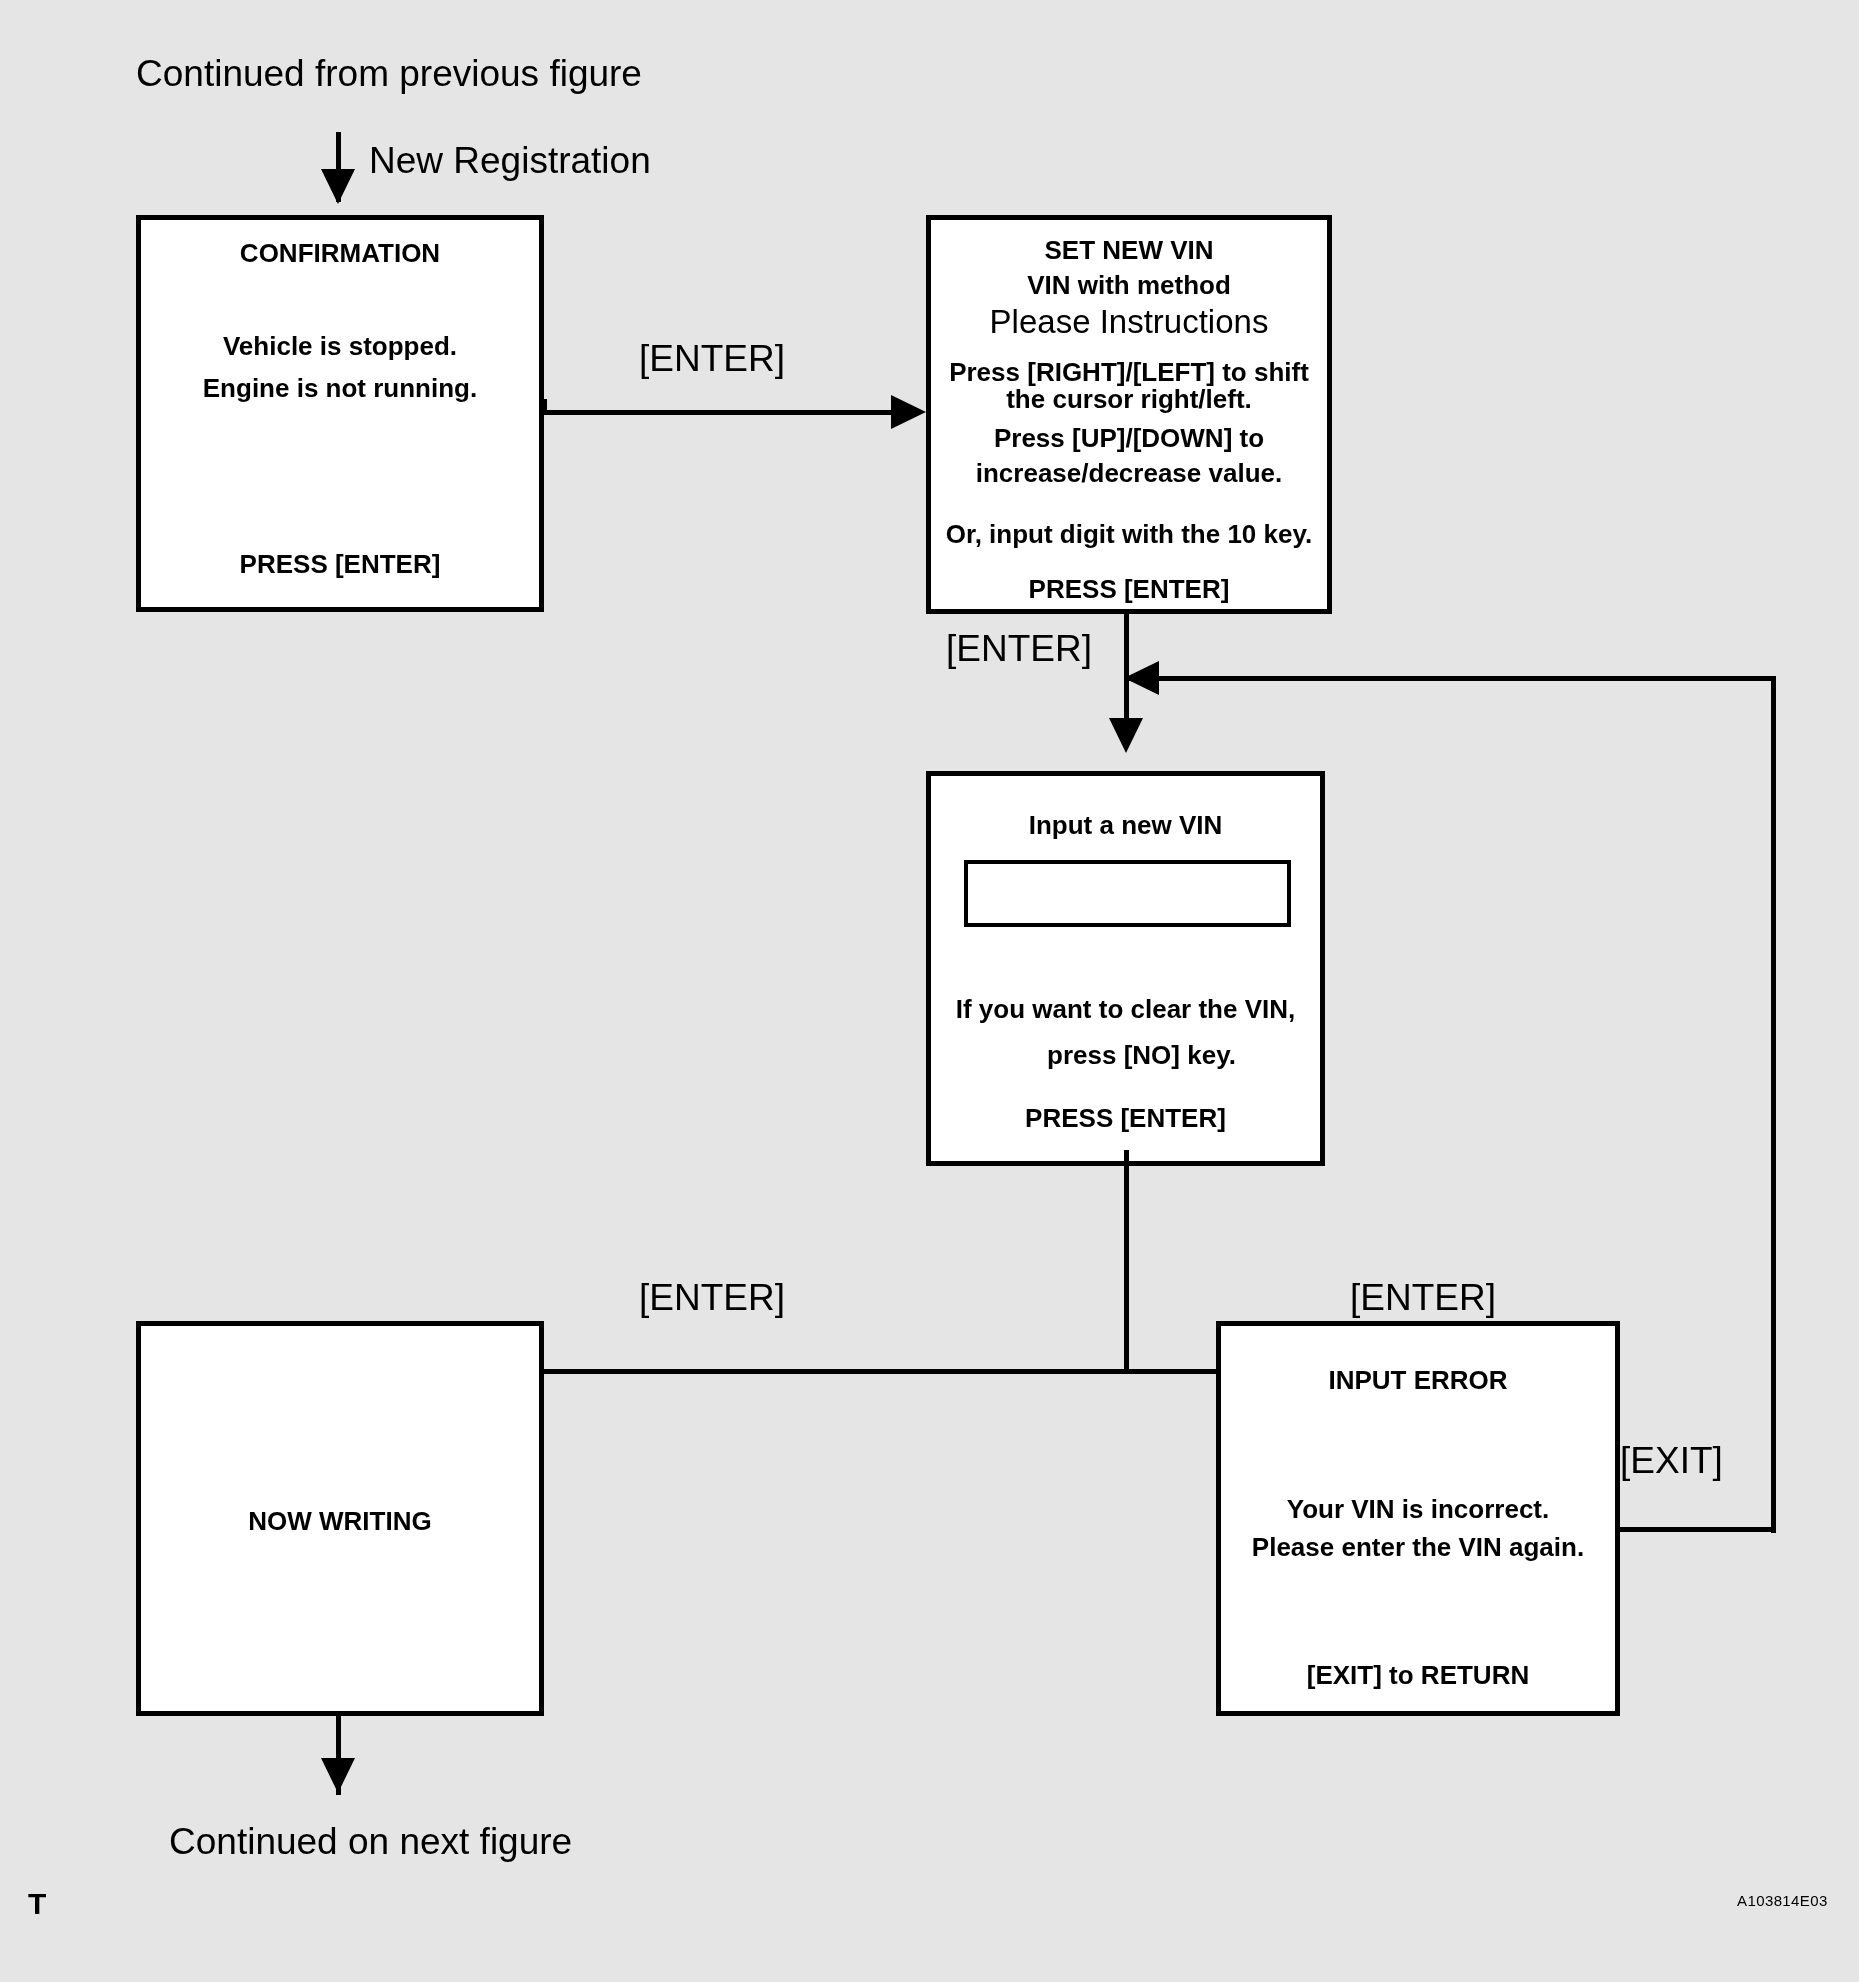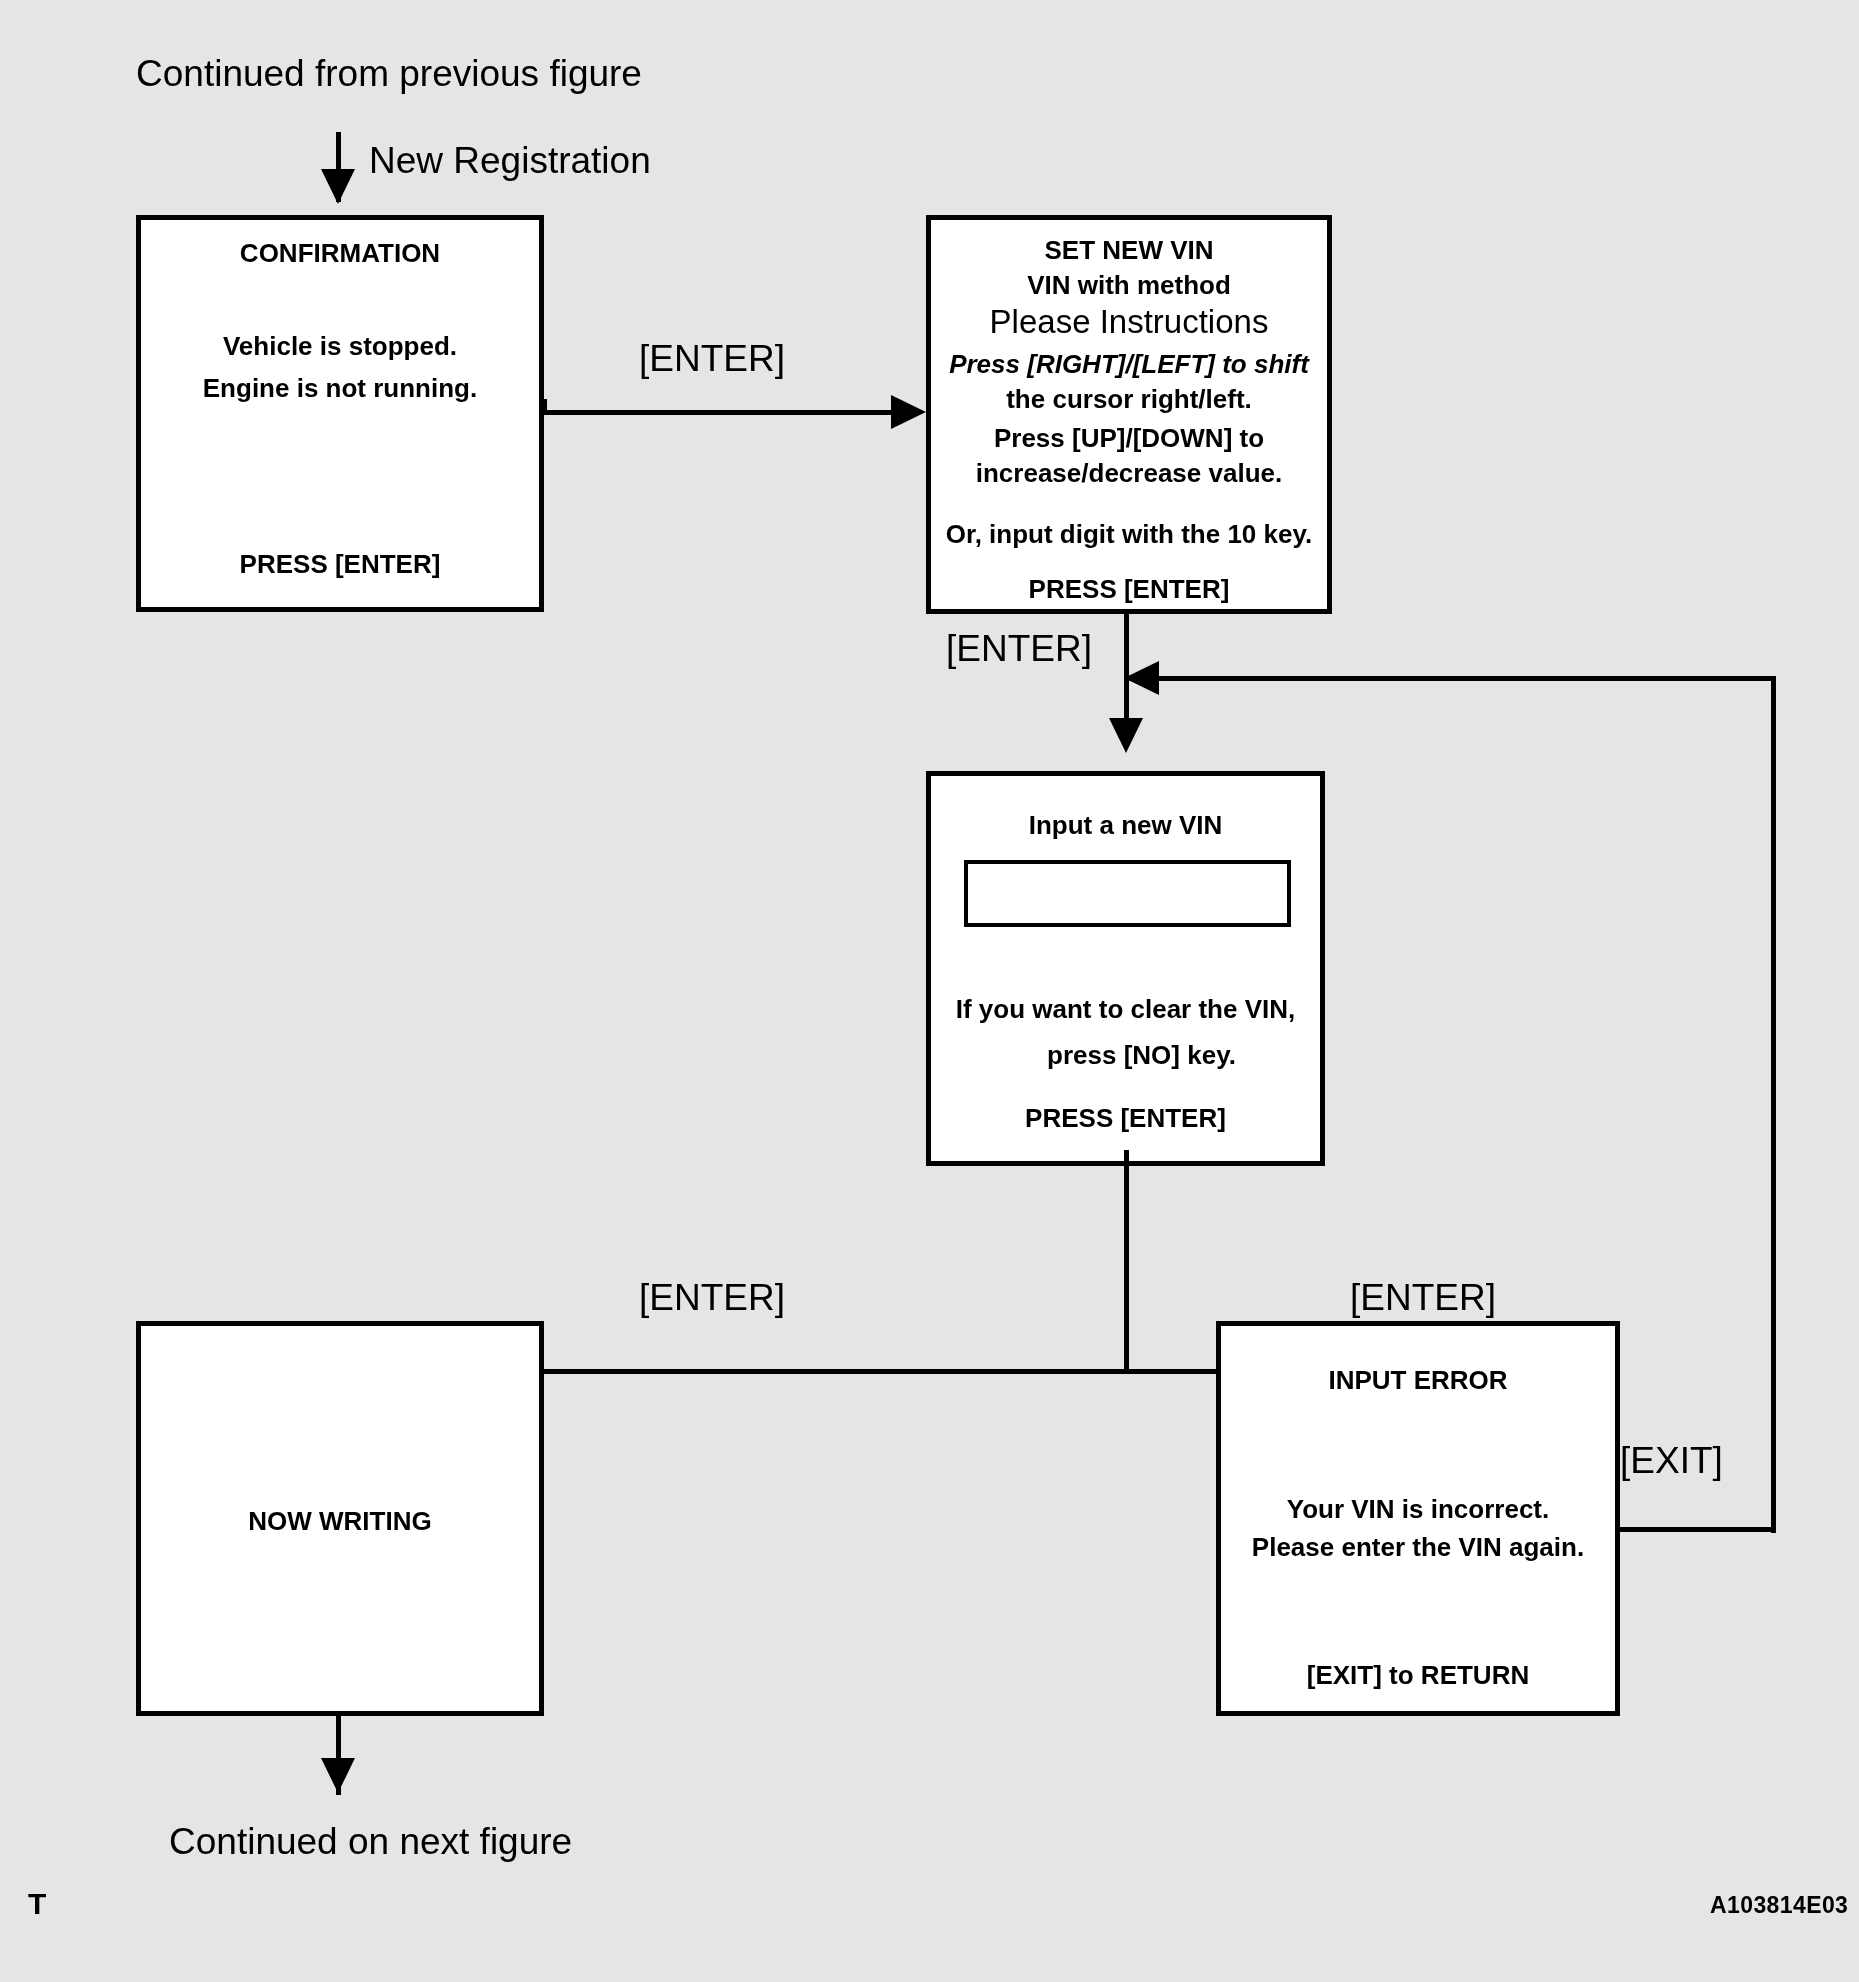--- a/index.html
+++ b/index.html
@@ -74,23 +74,24 @@
     background:#fff;
     box-sizing:border-box;
   }
   .corner-mark{
     position:absolute;
     font-size:30px;
     font-weight:bold;
   }
   .figcode{
     position:absolute;
-    font-size:23px;
-    font-weight:700;
+    font-size:15px;
+    font-weight:400;
     letter-spacing:0.4px;
+    margin-left:27px;
   }
 </style>
 </head>
 <body>
 
 <div id="page">
 
   <div class="lbl-big" style="left:136px; top:53px;">Continued from previous figure</div>
 
   <div class="line-v" style="left:336px; top:132px; height:70px;"></div>
@@ -106,21 +107,21 @@
 
   <div class="line-v" style="left:542px; top:399px; height:16px;"></div>
   <div class="line-h" style="left:542px; top:410px; width:351px;"></div>
   <div class="arrow-right" style="left:891px; top:395px;"></div>
   <div class="lbl-big" style="left:639px; top:338px;">[ENTER]</div>
 
   <div class="box" style="left:926px; top:215px; width:406px; height:399px;">
     <div class="scr" style="top:16px;">SET NEW VIN</div>
     <div class="scr" style="top:51px;">VIN with method</div>
     <div class="scr-light" style="top:84px;">Please Instructions</div>
-    <div class="scr" style="top:130px;font-style:italic;">Press [RIGHT]/[LEFT] to shift</div>
+    <div class="scr" style="top:138px;">Press [RIGHT]/[LEFT] to shift</div>
     <div class="scr" style="top:165px;">the cursor right/left.</div>
     <div class="scr" style="top:204px;">Press [UP]/[DOWN]  to</div>
     <div class="scr" style="top:239px;">increase/decrease value.</div>
     <div class="scr" style="top:300px;">Or, input digit with the 10 key.</div>
     <div class="scr" style="top:355px;">PRESS [ENTER]</div>
   </div>
 
   <div class="line-v" style="left:1124px; top:614px; height:123px;"></div>
   <div class="arrow-down" style="left:1109px; top:718px;"></div>
   <div class="lbl-big" style="left:946px; top:628px;">[ENTER]</div>

